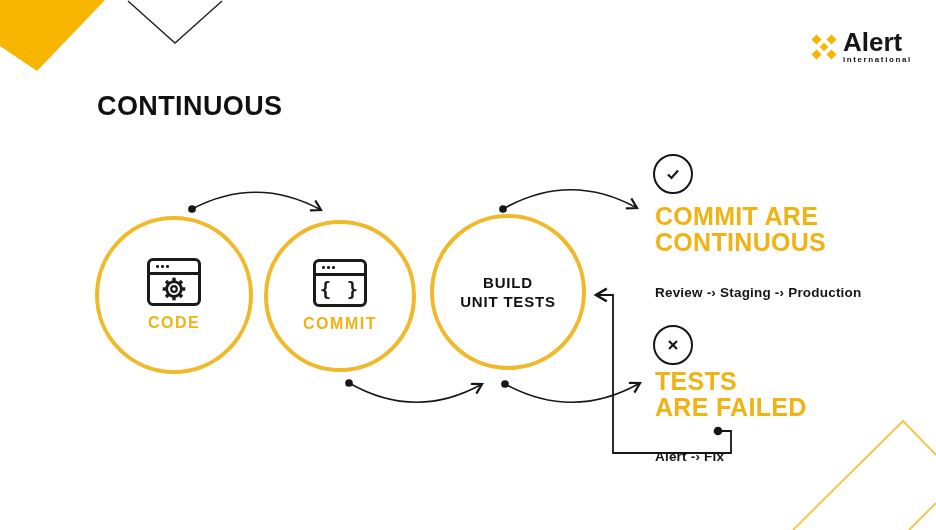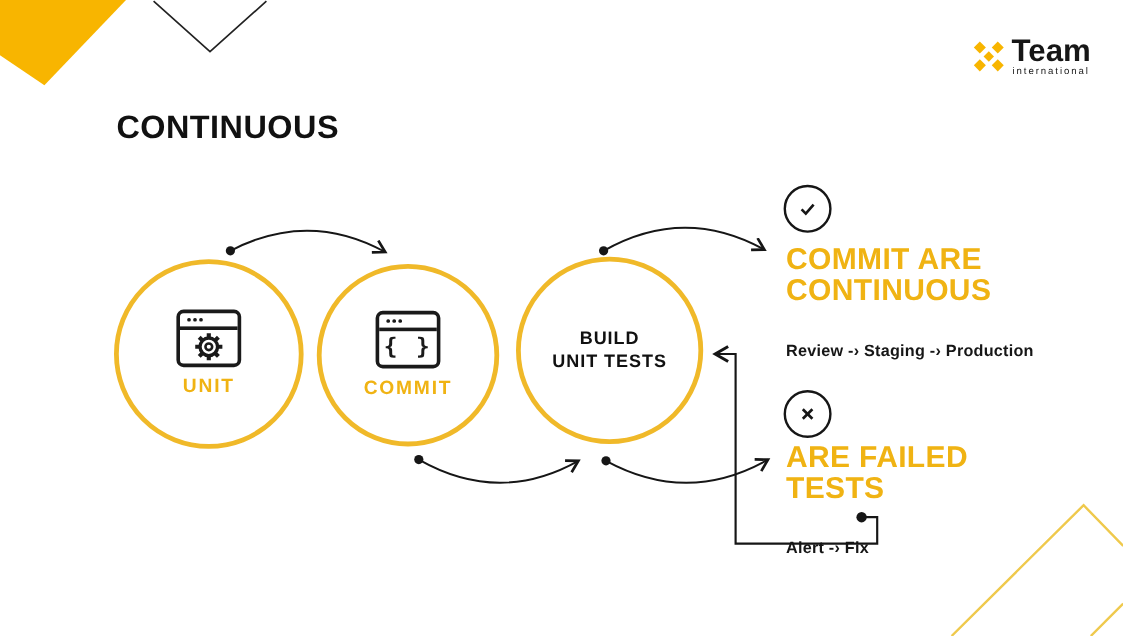--- a/index.html
+++ b/index.html
@@ -9,21 +9,21 @@
 
   
   .title{position:absolute;left:95px;top:90px;font-size:27px;font-weight:bold;
          line-height:29px;letter-spacing:.4px;color:#111;}
   .title span{display:block;}
 
   
   .logo{position:absolute;left:810px;top:30px;display:flex;align-items:center;gap:5px;}
   .logo-text{display:flex;flex-direction:column;}
   .logo-brand{font-size:26px;font-weight:bold;line-height:24px;color:#161616;}
-  .logo-sub{font-size:8px;font-weight:normal;letter-spacing:1.6px;color:#161616;margin-top:1px;text-align:center;}
+  .logo-sub{font-size:8px;font-weight:bold;letter-spacing:1.6px;color:#161616;margin-top:1px;text-align:center;}
 
   
   .node{position:absolute;box-sizing:border-box;border:4px solid #F0B929;border-radius:50%;
         background:#fff;display:flex;flex-direction:column;align-items:center;justify-content:center;}
   #node-code{left:95px;top:216px;width:158px;height:158px;}
   #node-commit{left:264px;top:220px;width:152px;height:152px;}
   #node-build{left:430px;top:214px;width:156px;height:156px;}
   .node-label{color:#F0B313;font-weight:bold;font-size:16px;letter-spacing:1.5px;margin-top:8px;}
 
   .browser{width:54px;height:48px;border:3px solid #1a1a1a;border-radius:6px;box-sizing:border-box;
@@ -85,21 +85,21 @@
     <svg width="28" height="28" viewBox="0 0 30 30">
       <g fill="#F8B500">
         <rect x="11.7" y="11.7" width="6.6" height="6.6" transform="rotate(45 15 15)"></rect>
         <rect x="3.2" y="3.2" width="7.6" height="7.6" transform="rotate(45 7 7)"></rect>
         <rect x="19.2" y="3.2" width="7.6" height="7.6" transform="rotate(45 23 7)"></rect>
         <rect x="3.2" y="19.2" width="7.6" height="7.6" transform="rotate(45 7 23)"></rect>
         <rect x="19.2" y="19.2" width="7.6" height="7.6" transform="rotate(45 23 23)"></rect>
       </g>
     </svg>
     <div class="logo-text">
-      <div class="logo-brand">Team</div>
+      <div class="logo-brand">Alert</div>
       <div class="logo-sub">international</div>
     </div>
   </div>
 
   <h1 class="title" style="margin:2px;">
     <span>CONTINUOUS</span>
   </h1>
 
   <div class="node" id="node-code">
     <div class="browser">
@@ -116,21 +116,21 @@
             <line x1="0" y1="7" x2="0" y2="10.5" stroke-width="3.2"></line>
             <line x1="-4.95" y1="4.95" x2="-7.42" y2="7.42" stroke-width="3.2"></line>
             <line x1="-7" y1="0" x2="-10.5" y2="0" stroke-width="3.2"></line>
             <line x1="-4.95" y1="-4.95" x2="-7.42" y2="-7.42" stroke-width="3.2"></line>
             <line x1="0" y1="-7" x2="0" y2="-10.5" stroke-width="3.2"></line>
             <line x1="4.95" y1="-4.95" x2="7.42" y2="-7.42" stroke-width="3.2"></line>
           </g>
         </svg>
       </div>
     </div>
-    <div class="node-label">UNIT</div>
+    <div class="node-label">CODE</div>
   </div>
 
   <div class="node" id="node-commit">
     <div class="browser">
       <div class="browser-bar">
           <div class="browser-dot"></div>
         </div>
       <div class="browser-body">
         <span class="braces">{ }</span>
       </div>
@@ -156,18 +156,18 @@
   </div>
   <div class="pipeline" id="success-pipeline">Review -› Staging -› Production</div>
 
   <div class="outcome-icon" id="fail-icon">
     <svg width="20" height="20" viewBox="0 0 20 20">
       <line x1="6" y1="6" x2="14" y2="14" stroke="#161616" stroke-width="2.2"></line>
       <line x1="14" y1="6" x2="6" y2="14" stroke="#161616" stroke-width="2.2"></line>
     </svg>
   </div>
   <div class="outcome-title" id="fail-title">
+    <span>TESTS</span>
     <span>ARE FAILED</span>
-    <span>TESTS</span>
   </div>
   <div class="pipeline" id="fail-pipeline">Alert -› Fix</div>
 
 </div>
 
 </body></html>

